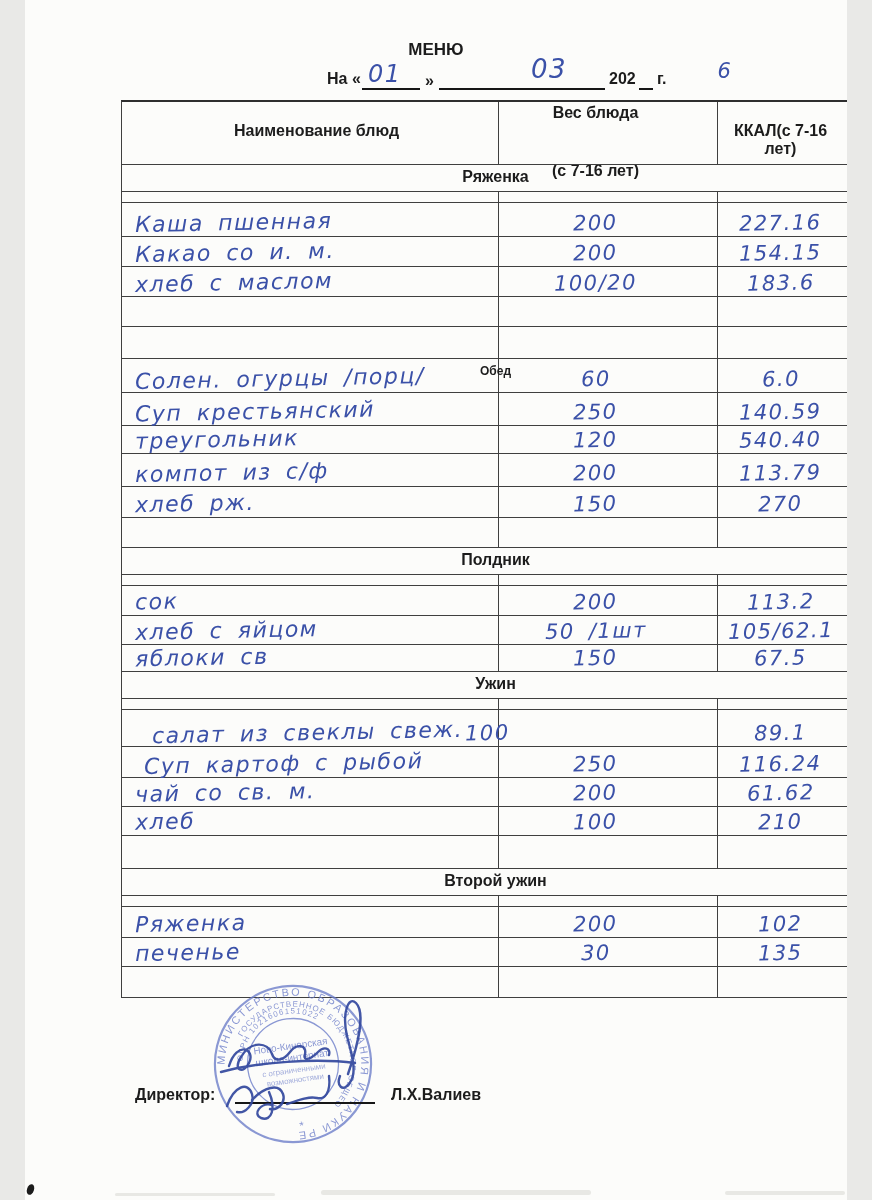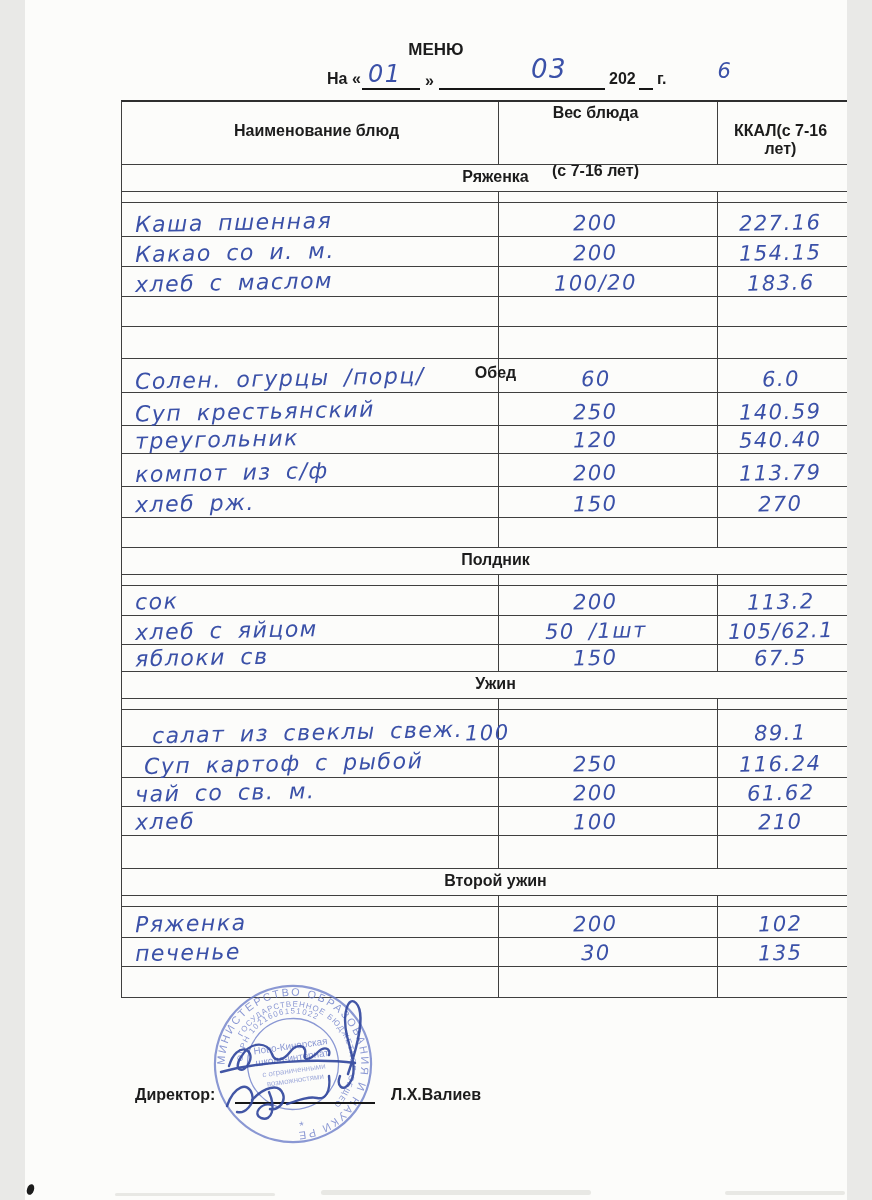--- a/index.html
+++ b/index.html
@@ -35,21 +35,21 @@
   .trow:first-child{border-top:none;}
   .c{display:flex;align-items:flex-end;box-sizing:border-box;overflow:visible;padding-bottom:2px;}
   .c1{width:376px;padding-left:13px;}
   .c2{width:194px;justify-content:center;border-left:1px solid var(--border);}
   .c3{flex:1;justify-content:center;border-left:1px solid var(--border);padding-right:26px;margin-left:25px;}
   .band{display:block;text-align:center;font-weight:700;font-size:16px;padding-top:3px;}
   .hdr .c{align-items:flex-start;justify-content:center;padding-top:20px;font-weight:700;font-size:16px;text-align:center;}
   .hdr .c2{flex-direction:column;align-items:center;row-gap:15px;gap:40px;}
   .overlay-label{
     position:absolute;left:0;right:0;top:5px;text-align:center;
-    font-weight:700;font-size:16px;z-index:1;
+    font-weight:700;font-size:12px;z-index:1;
   }
   .rh62{height:62px;} .rhband{height:27px;} .rhthin{height:11px;}
   .rh27{height:27px;} .rh28{height:28px;} .rh29{height:29px;} .rh30{height:30px;}
   .rh31{height:31px;} .rh32{height:32px;} .rh33{height:33px;} .rh34{height:34px;}
   .rh37{height:37px;}
   .pull-left{transform:translateX(-34px) rotate(-1.5deg);}
 
   
   .uline{border-bottom:2px solid #161616;display:inline-block;}
 

